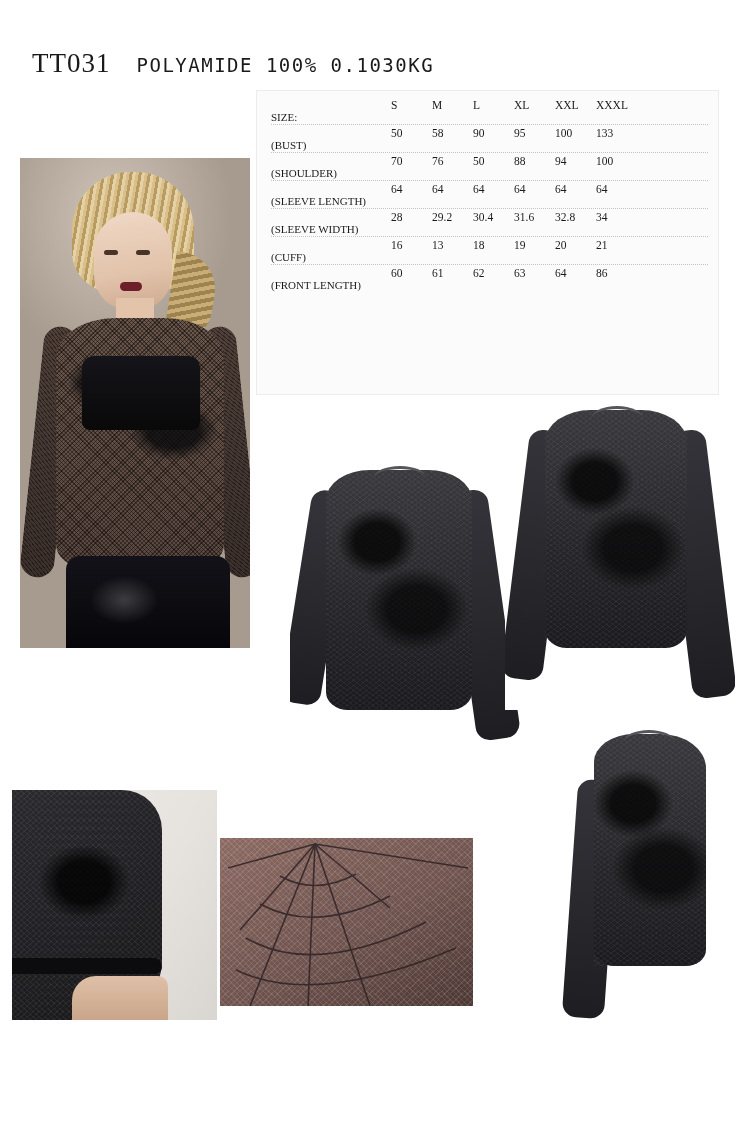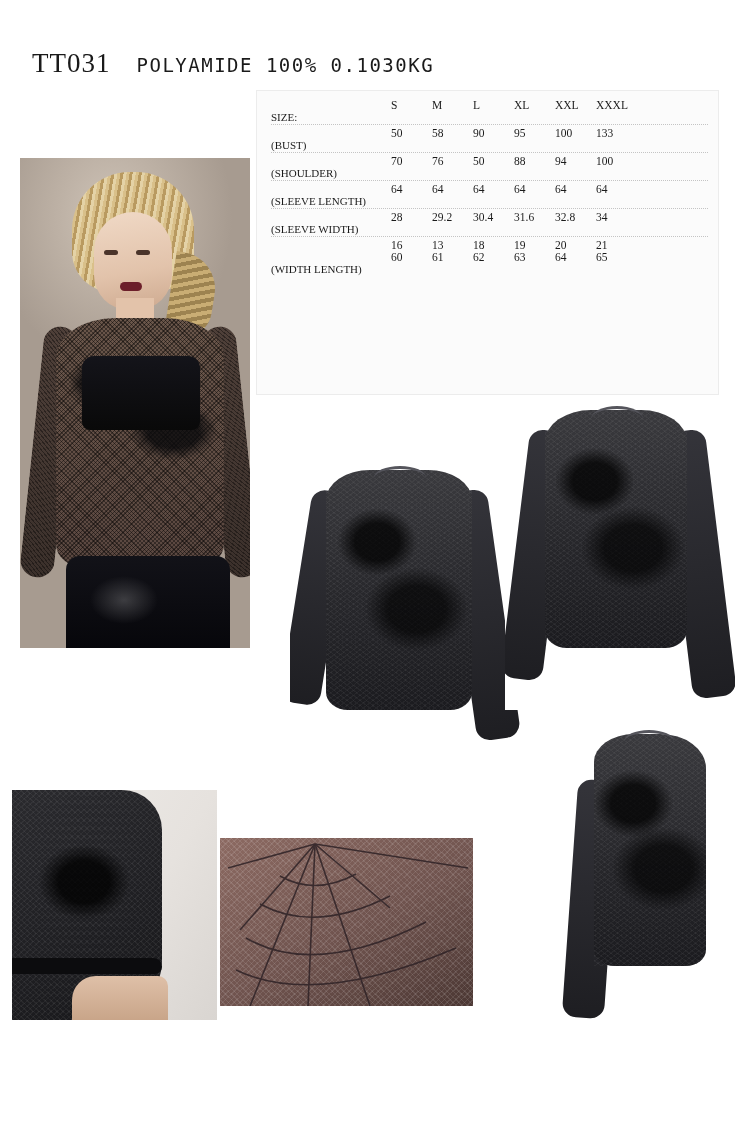--- a/index.html
+++ b/index.html
@@ -364,33 +364,37 @@
 
   <div class="stacked">
     <div class="top">
       <span>16</span>
       <span>13</span>
       <span>18</span>
       <span>19</span>
       <span>20</span>
       <span>21</span>
     </div>
+    <div class="hdr-row">
+      <div class="mr-label">(CUFF)</div>
+      <div class="mr-vals"></div>
+    </div>
   </div>
 
   <div class="stacked">
     <div class="top">
       <span>60</span>
       <span>61</span>
       <span>62</span>
       <span>63</span>
       <span>64</span>
-      <span>65</span>
+      <span>86</span>
     </div>
     <div class="hdr-row" style="border-bottom:none;">
-      <div class="mr-label">(WIDTH LENGTH)</div>
+      <div class="mr-label">(FRONT LENGTH)</div>
       <div class="mr-vals"></div>
     </div>
   </div>
 
 </div>
 
 <div class="photo" id="photo-model">
   <div class="mp-bg"></div>
   <div class="mp-hair"></div>
   <div class="mp-face"></div>

